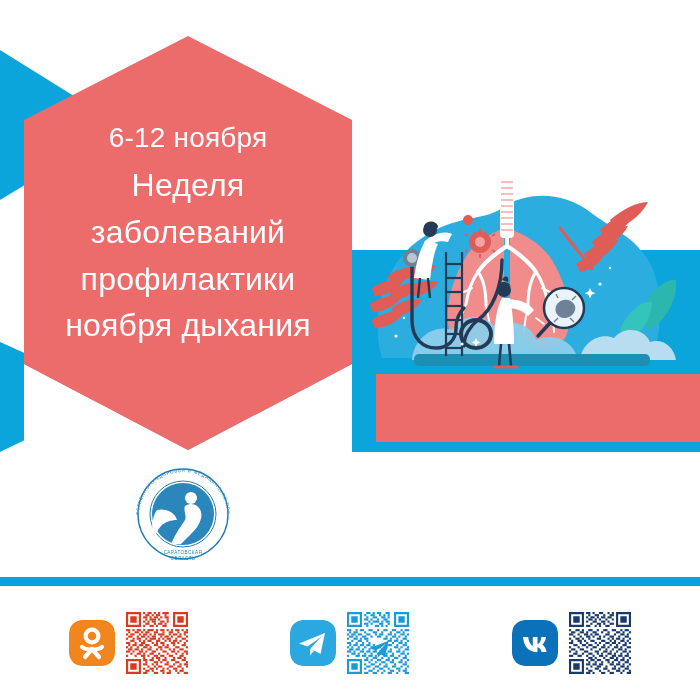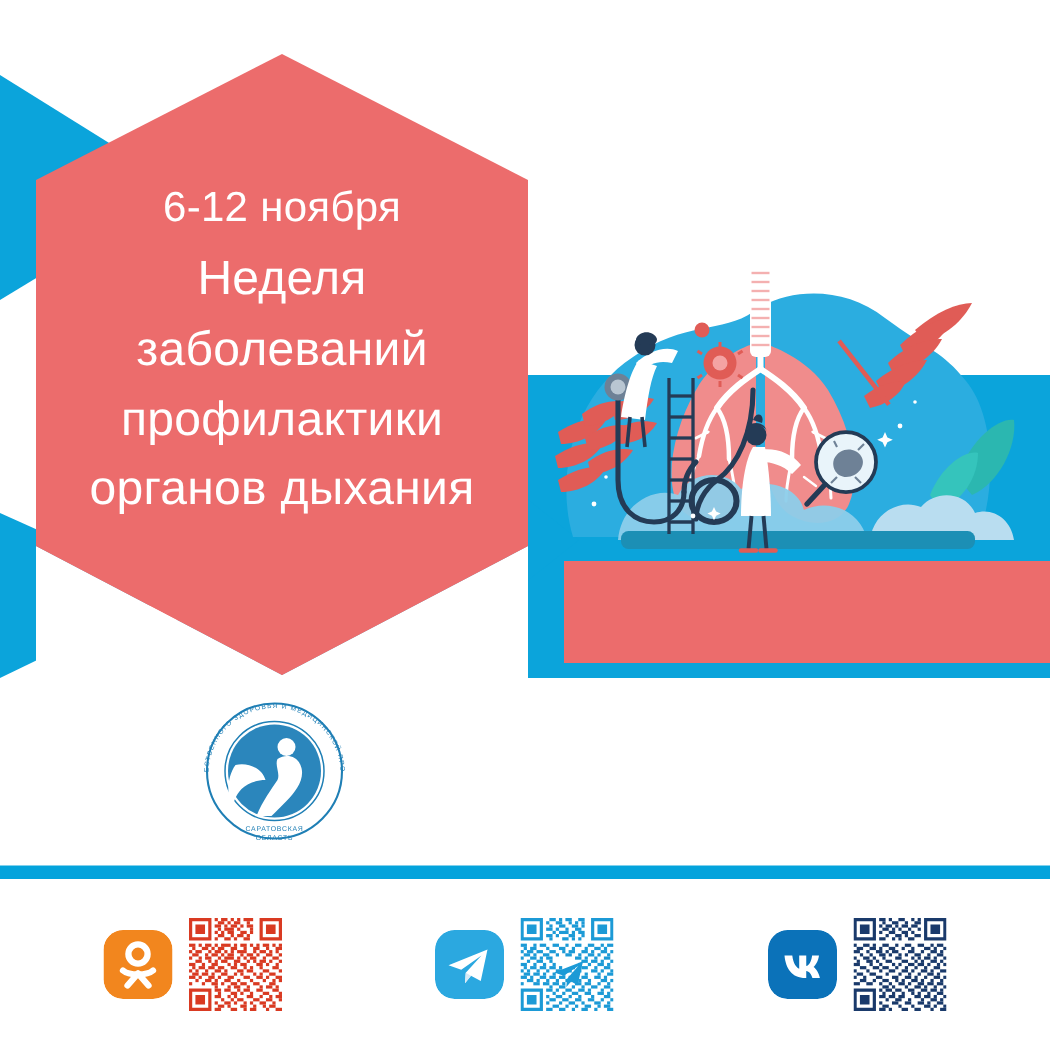--- a/index.html
+++ b/index.html
@@ -275,21 +275,21 @@
         <path d="M 124,170 l1.4,3 3,1.4 -3,1.4 -1.4,3 -1.4,-3 -3,-1.4 3,-1.4 Z"></path>
       </g>
     </g>
   </svg>
 
   <div class="headline">
     <span class="l date">6-12 ноября</span>
     <span class="l">Неделя</span>
     <span class="l">заболеваний</span>
     <span class="l">профилактики</span>
-    <span class="l">органов дыхания</span>
+    <span class="l">ноября дыхания</span>
   </div>
 
   <div class="logo-wrap">
     <svg viewBox="0 0 120 108" width="120" height="108" aria-hidden="true">
       <defs>
         <path id="ringTop" d="M 16,58 A 44,44 0 1 1 104,58"></path>
         <path id="ringBot" d="M 20,60 A 40,40 0 0 0 100,60"></path>
       </defs>
 
       <circle cx="60" cy="56" r="45" fill="none" stroke="#1F7FB5" stroke-width="1.4"></circle>

